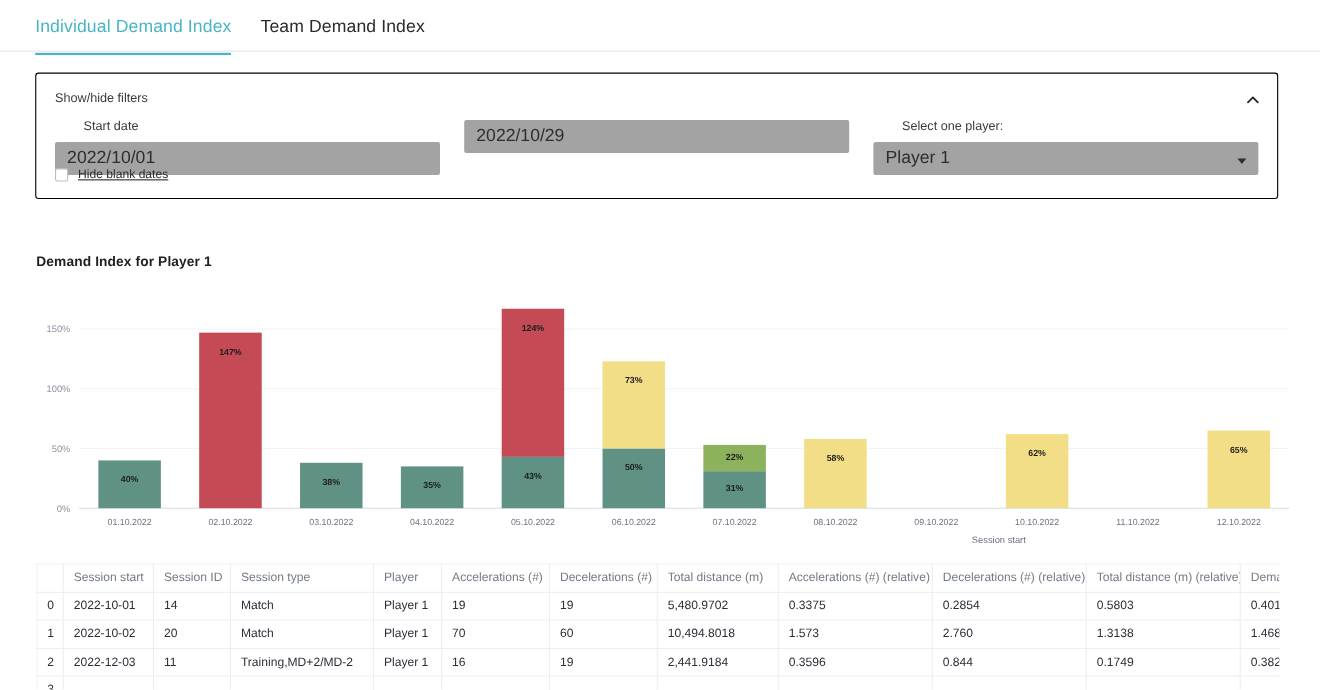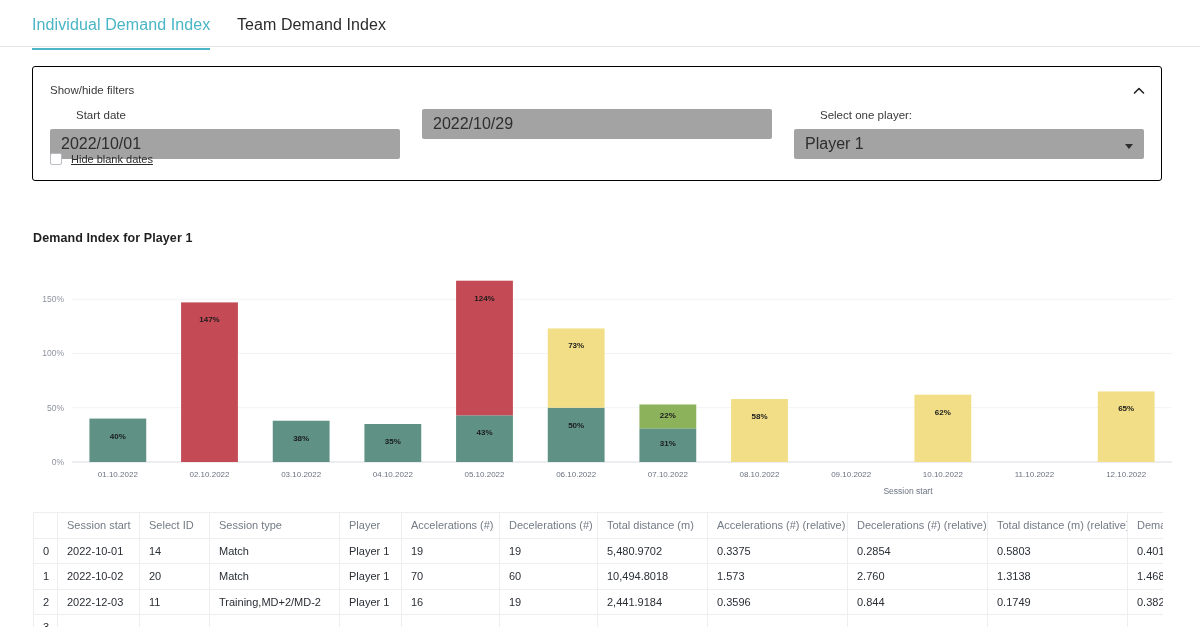--- a/index.html
+++ b/index.html
@@ -298,21 +298,21 @@
         <col style="width:110px">
       <col style="width:140px">
         <col style="width:140px">
         <col style="width:140px">
         <col style="width:95px">
     </colgroup>
     <thead>
       <tr id="hdr-row">
         <th class="idx"></th>
       <th>Session start</th>
-          <th>Select ID</th>
+          <th>Session ID</th>
           <th>Session type</th>
           <th>Player</th>
           <th>Accelerations (#)</th>
           <th>Decelerations (#)</th>
           <th>Total distance (m)</th>
           <th>Accelerations (#) (relative)</th>
           <th>Decelerations (#) (relative)</th>
           <th>Total distance (m) (relative)</th>
           <th>Demand Index</th>
         </tr>

